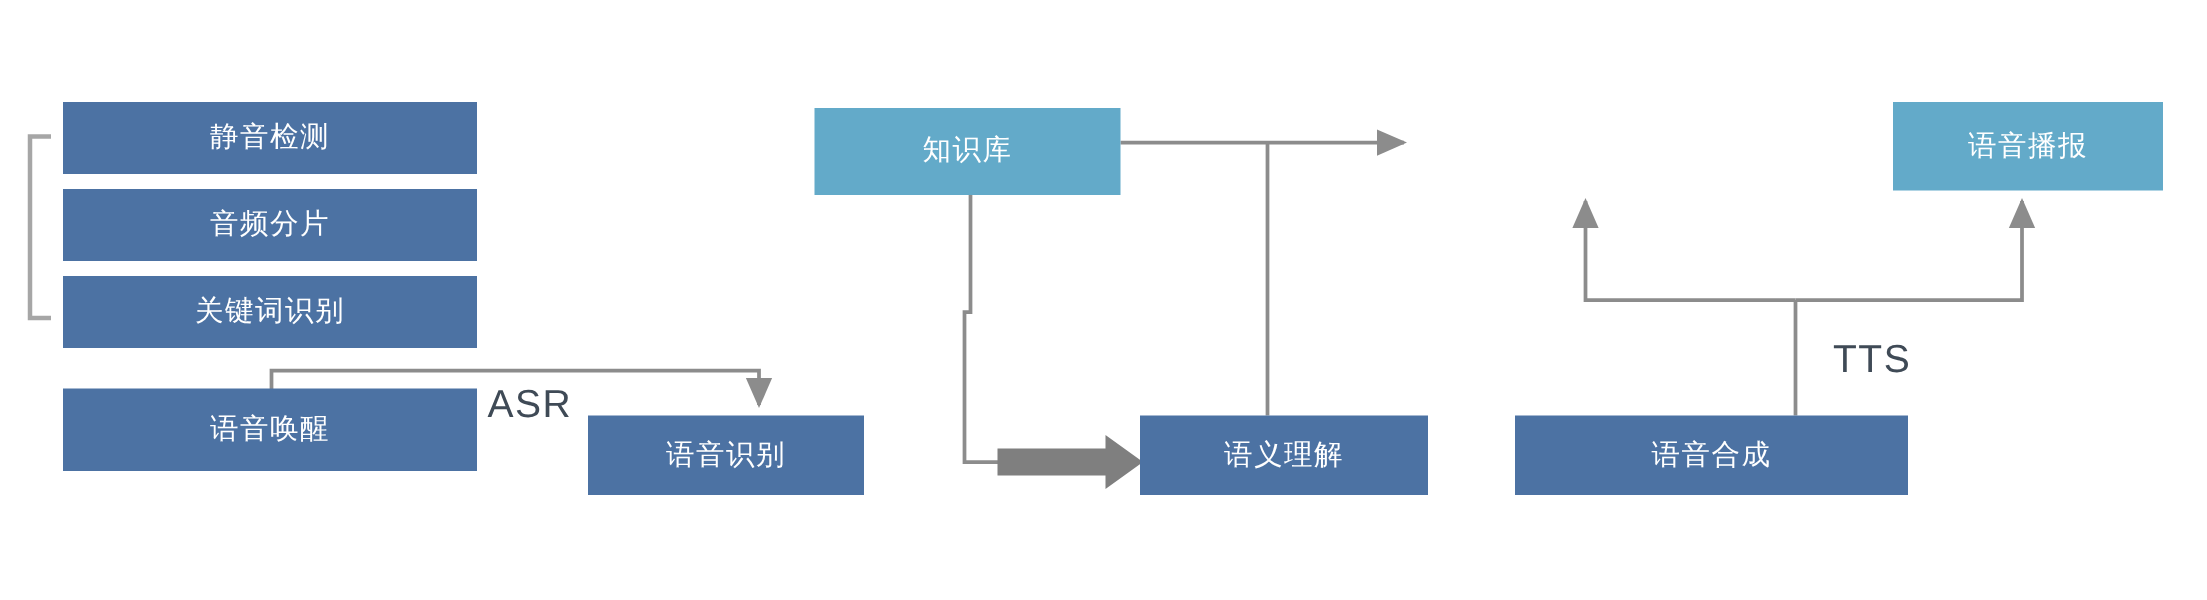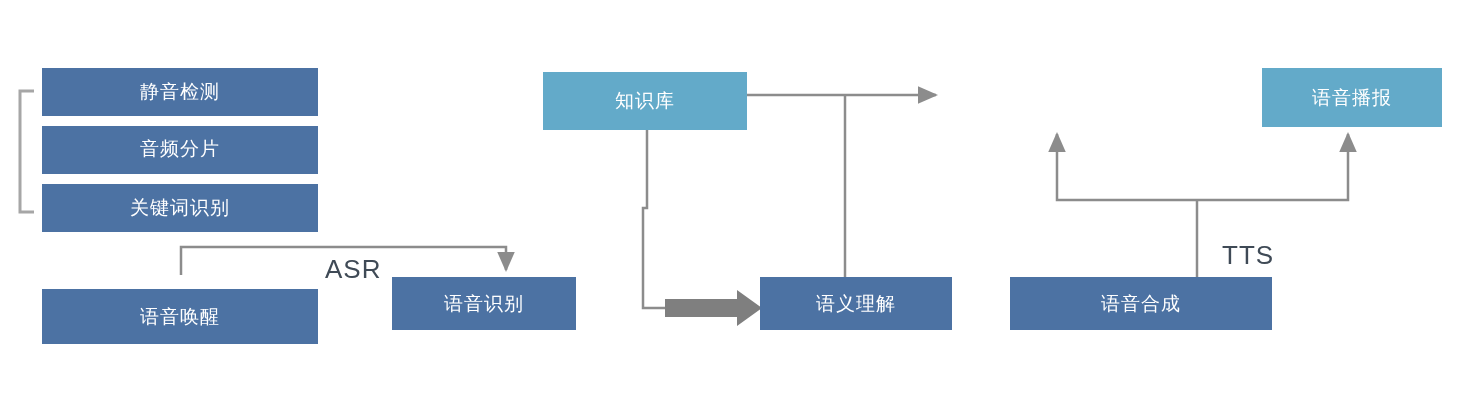--- a/index.html
+++ b/index.html
@@ -76,21 +76,21 @@
   </div>
 
   <div class="node dark" style="left:42px; top:126px; width:276px; height:48px;font-family:Liberation Mono, monospace;">
     <span>音频分片</span>
   </div>
 
   <div class="node dark" style="left:42px; top:184px; width:276px; height:48px;">
     <span>关键词识别</span>
   </div>
 
-  <div class="node dark" style="left:42px; top:289px; width:276px; height:55px;">
+  <div class="node dark" style="left:42px; top:259px; width:276px; height:55px;">
     <span>语音唤醒</span>
   </div>
 
   <div class="node dark" style="left:392px; top:277px; width:184px; height:53px;">
     <span>语音识别</span>
   </div>
 
   <div class="node light" style="left:543px; top:72px; width:204px; height:58px;">
     <span>知识库</span>
   </div>
@@ -105,17 +105,17 @@
   </div>
 
   <div class="node dark" style="left:1010px; top:277px; width:262px; height:53px;">
     <span>语音合成</span>
   </div>
 
   <div class="edge-label" style="left:325px; top:254px;text-align:right;">
     <span>ASR</span>
   </div>
 
-  <div class="edge-label" style="left:1222px; top:240px;">
+  <div class="edge-label" style="left:1222px; top:224px;">
     <span>TTS</span>
   </div>
 
 </div>
 
 </body></html>

